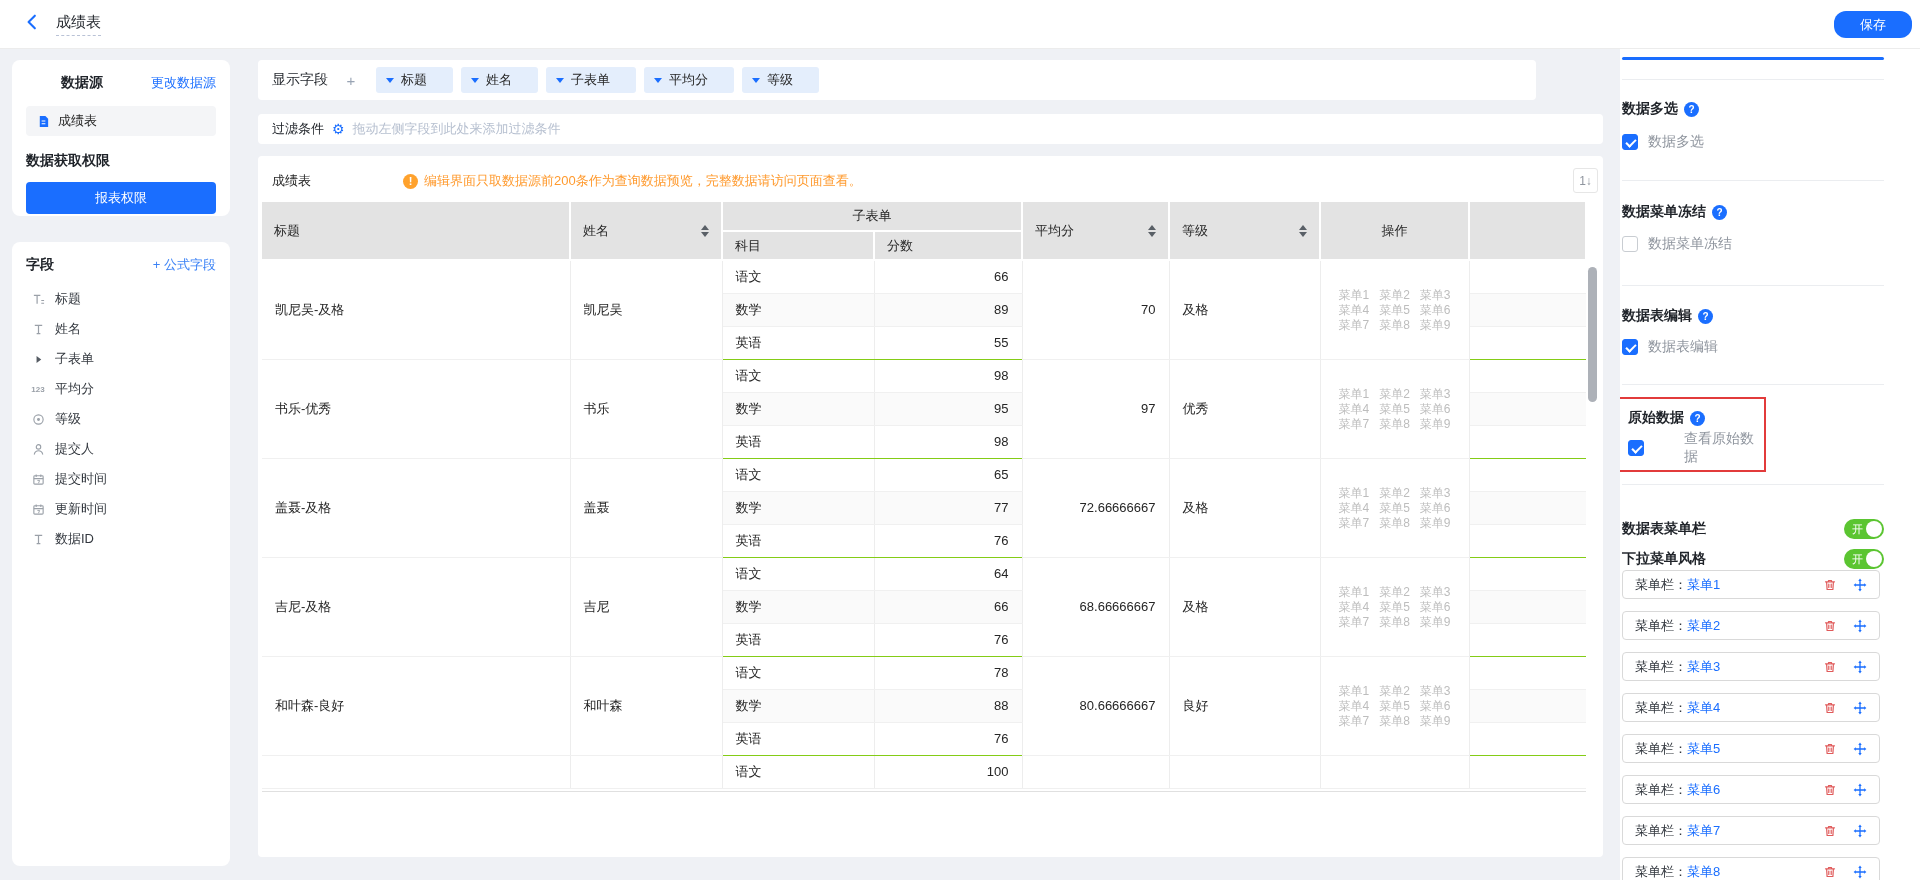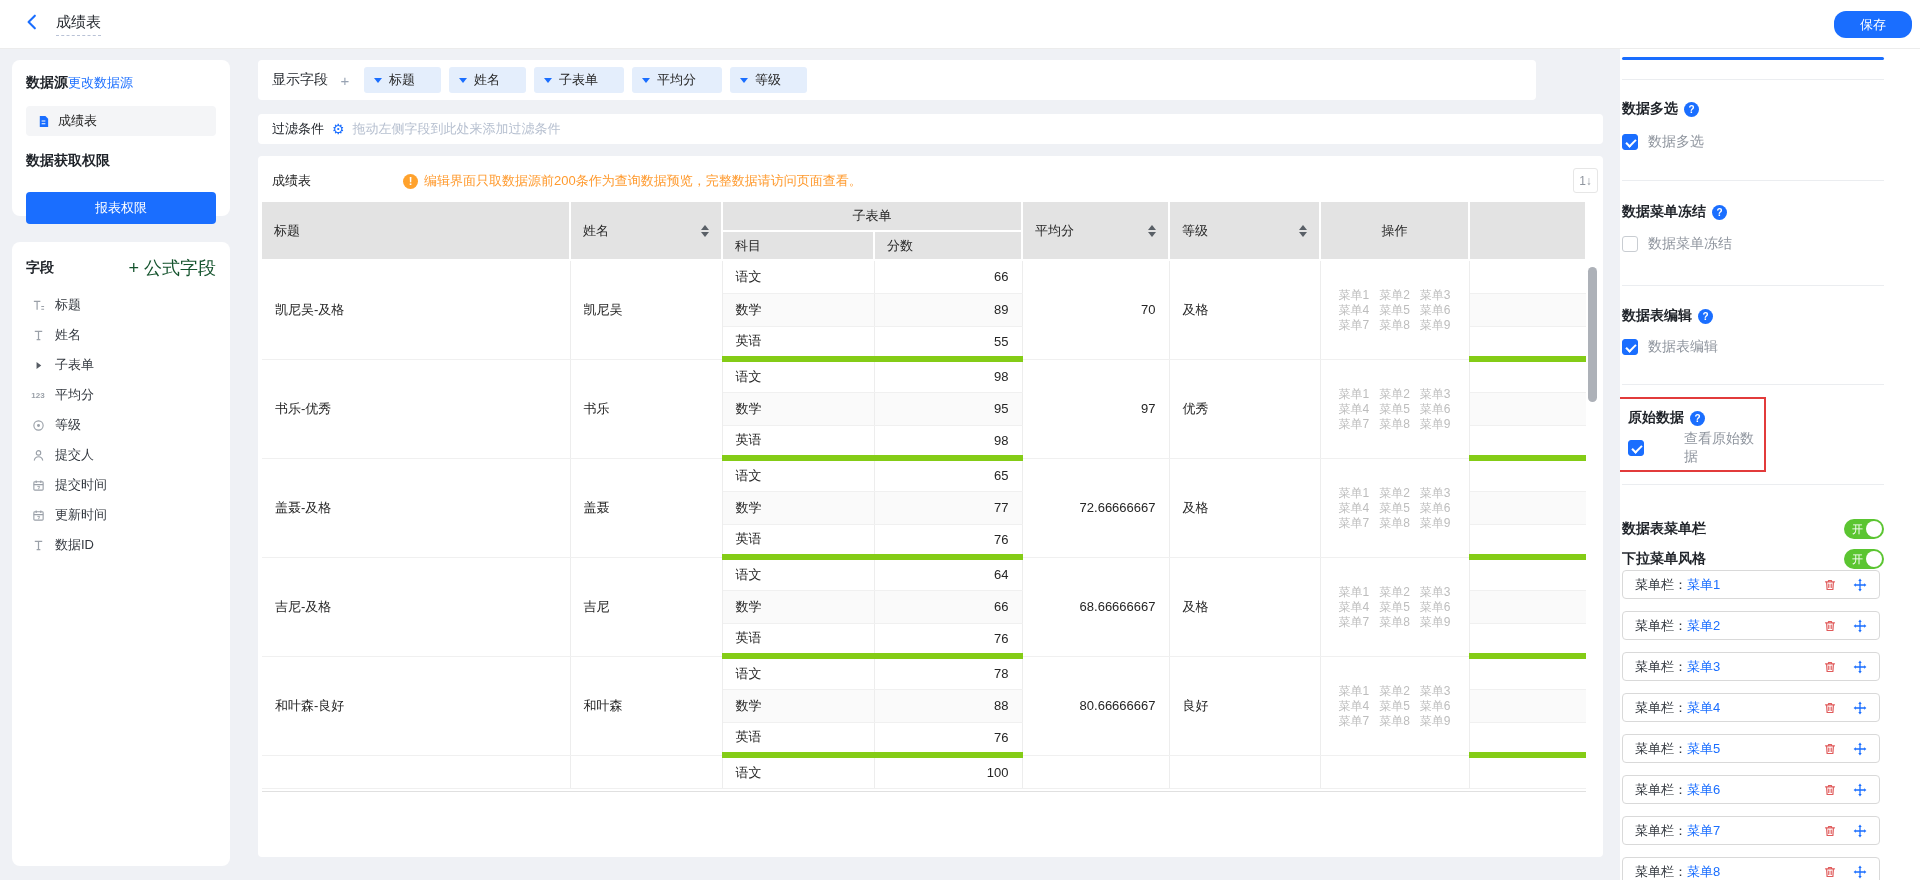--- a/index.html
+++ b/index.html
@@ -10,36 +10,36 @@
   #topbar { position:absolute; left:0; top:0; width:1920px; height:48px; background:#fff; box-shadow:0 1px 0 #ececec; z-index:5; }
   #back-btn { position:absolute; left:24px; top:14px; width:20px; height:20px; cursor:pointer; }
   #page-title { position:absolute; left:56px; top:13px; font-size:15px; color:#1f2329; padding-bottom:3px; border-bottom:1px dashed #b9c2d6; }
   #save-btn { position:absolute; right:8px; top:11px; width:78px; height:27px; background:#1a6eff; color:#fff; border:none; border-radius:12px; font-size:13px; text-align:center; line-height:27px; cursor:pointer; }
 
   .card { position:absolute; background:#fff; border-radius:8px; }
 
   
   #card-ds { left:12px; top:60px; width:218px; height:156px; padding:14px; }
   .panel-h { font-size:14px; font-weight:bold; color:#1f2329; }
-  #ds-head { display:flex; justify-content:flex-start; align-items:center; }
+  #ds-head { display:flex; justify-content:flex-end; align-items:center;gap:48px; }
   #ds-change { color:#1a6eff; font-size:13px; font-weight:normal; cursor:pointer; }
   #ds-item { margin-top:14px; height:30px; background:#f4f5f7; border-radius:4px; display:flex; align-items:center; padding:0 9px; gap:7px; }
   #perm-title { margin-top:16px; }
-  #perm-btn { margin-top:22px; width:190px; height:32px; background:#1a6eff; color:#fff; border:none; border-radius:4px; font-size:13px; cursor:pointer; }
+  #perm-btn { margin-top:12px; width:190px; height:32px; background:#1a6eff; color:#fff; border:none; border-radius:4px; font-size:13px; cursor:pointer; }
 
   #card-fields { left:12px; top:242px; width:218px; height:624px; padding:14px; }
   #fields-head { display:flex; justify-content:space-between; align-items:center; }
-  #formula-link { color:#14532d; font-size:18px; cursor:pointer; }
+  #formula-link { color:#3b82f6; font-size:13px; cursor:pointer; }
   #field-list { margin-top:10px; }
   .field-item { height:30px; display:flex; align-items:center; gap:9px; padding-left:4px; cursor:grab; border-radius:4px; }
   .f-ic { width:16px; display:inline-flex; justify-content:center; align-items:center; }
   .f-label { color:#33383f; }
 
   
-  #bar-fields { left:258px; top:60px; width:1278px; height:40px; border-radius:4px; display:flex; align-items:center; padding:0 14px; gap:10px; }
+  #bar-fields { left:258px; top:60px; width:1278px; height:40px; border-radius:4px; display:flex; align-items:center; padding:0 14px; gap:16px; }
   #df-label { font-size:14px; color:#1f2329; }
   #df-add { color:#98a3b3; font-size:15px; width:14px; text-align:center; cursor:pointer; }
   #chips { display:flex; gap:8px; margin-left:2px; }
   .chip { height:26px; background:#e4eefc; border-radius:3px; display:flex; align-items:center; gap:7px; padding:0 26px 0 10px; cursor:pointer; }
   .caret { width:0; height:0; border-left:4px solid transparent; border-right:4px solid transparent; border-top:5px solid #1a6eff; }
 
   #bar-filter { left:258px; top:114px; width:1345px; height:30px; border-radius:4px; display:flex; align-items:center; padding:0 14px; gap:8px; }
   #filter-label { color:#1f2329; }
   #gear { color:#1a6eff; font-size:14px; line-height:1; cursor:pointer; }
   #filter-hint { color:#b7c0d0; }
@@ -56,21 +56,21 @@
   table { border-collapse:collapse; table-layout:fixed; width:1324px; }
   th { background:#e3e3e3; font-weight:normal; font-size:13px; color:#262626; height:29px; border-right:2px solid #fff; border-bottom:2px solid #fff; padding:0 12px; text-align:left; }
   th.center { text-align:center; }
   th.sortable .th-in { display:flex; align-items:center; justify-content:space-between; }
   .sort { display:inline-flex; flex-direction:column; gap:2px; cursor:pointer; }
   .sort i { width:0; height:0; border-left:4px solid transparent; border-right:4px solid transparent; display:block; }
   .sort .up { border-bottom:5px solid #595f66; }
   .sort .dn { border-top:5px solid #595f66; }
   td { height:33px; border-right:1px solid #ededed; border-bottom:1px solid #f0f0f0; padding:0 13px; font-size:13px; color:#262626; background:#fff; }
   td.alt { background:#fafafa; }
-  tr.group-end td { border-bottom:6px solid #84cc16; }
+  tr.group-end td { border-bottom:1px solid #84cc16; }
   td.num { text-align:right; }
   td.span-cell { vertical-align:middle; background:#fff; }
   td.op-cell { vertical-align:middle; }
   .menu-grid { display:grid; grid-template-columns:auto auto auto; gap:1px 10px; justify-content:center; font-size:12px; color:#bdbdbd; line-height:14px; }
   .menu-grid span { cursor:pointer; }
   td.blank { border-right:none; }
 
   #pager { position:absolute; left:4px; top:644px; width:1337px; height:44px; }
   #page-size { position:absolute; left:18px; top:4px; width:100px; height:26px; border:1px solid #dcdfe3; border-radius:4px; background:#fff; display:flex; align-items:center; justify-content:space-between; padding:0 9px; cursor:pointer; }
   .sel-caret { width:0; height:0; border-left:4px solid transparent; border-right:4px solid transparent; border-top:5px solid #9aa0a8; }

